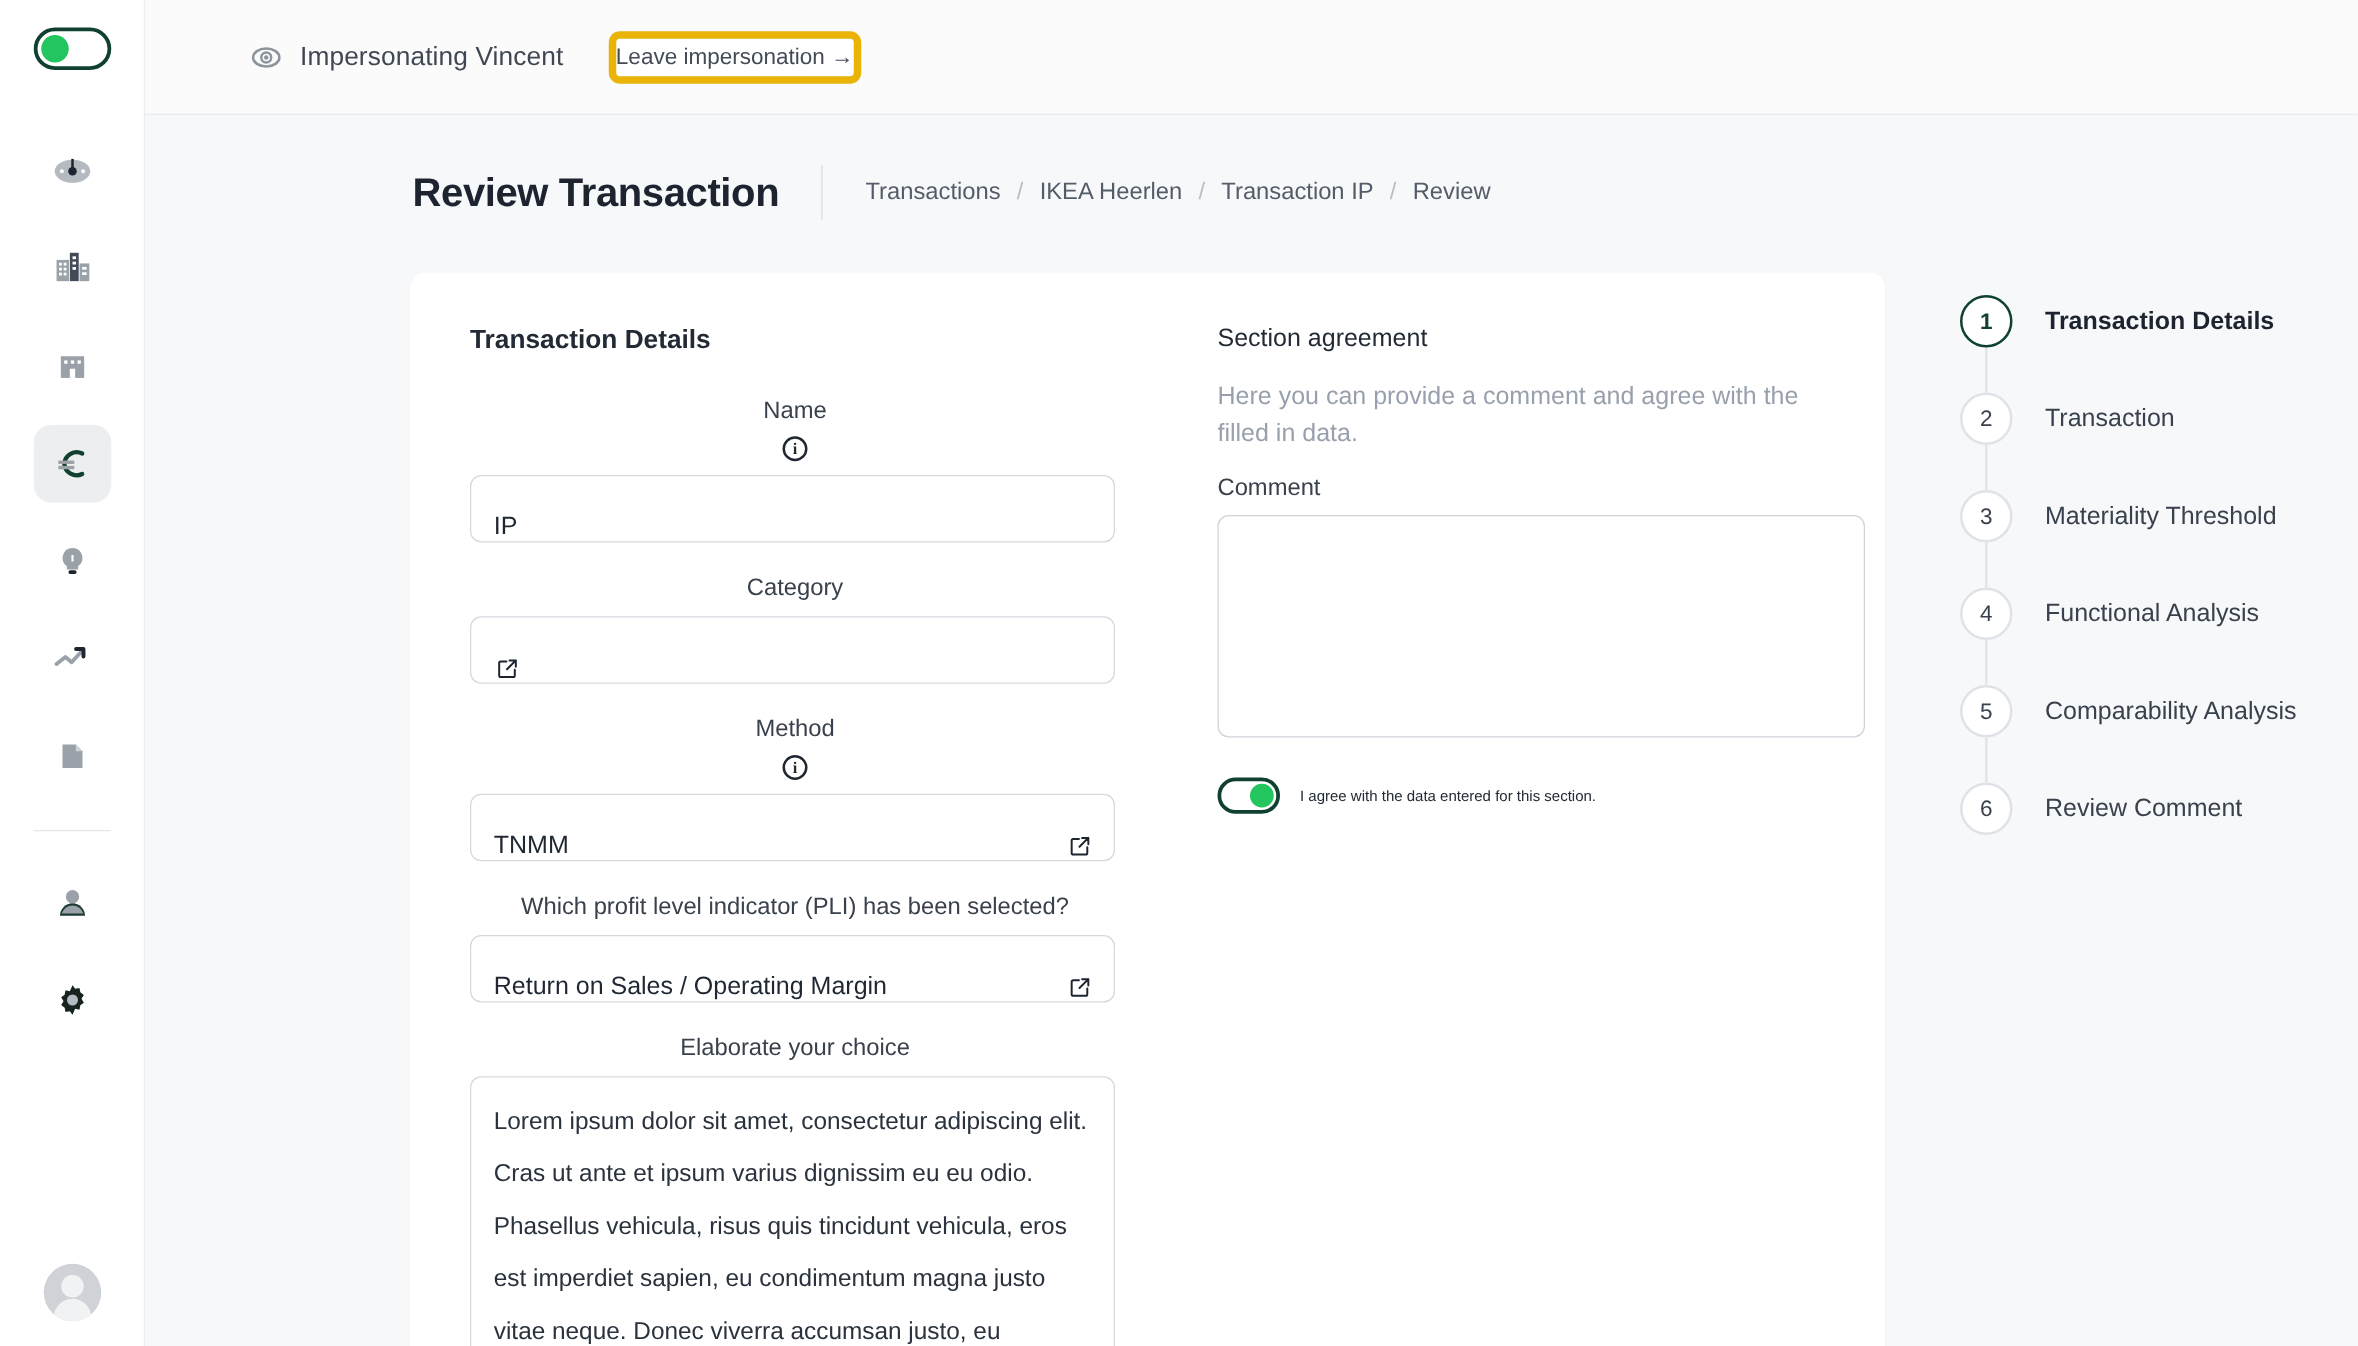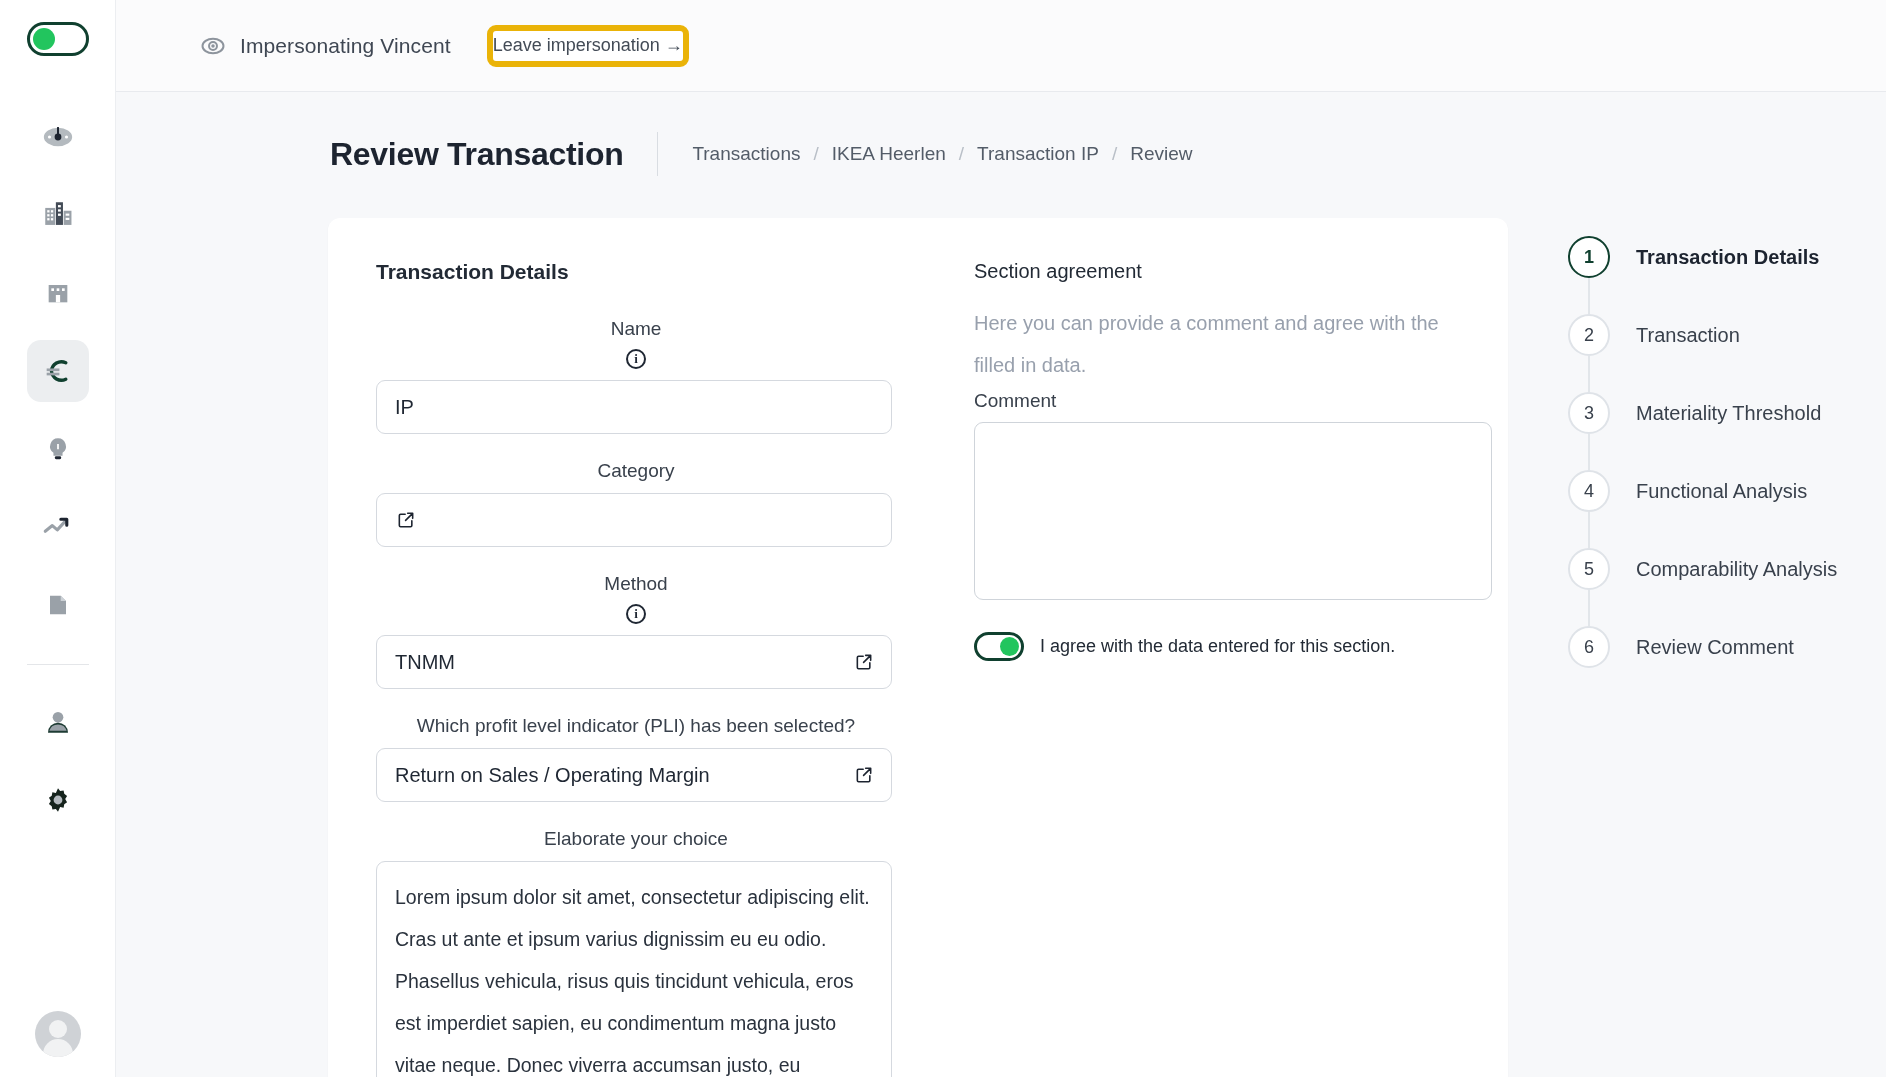--- a/index.html
+++ b/index.html
@@ -108,51 +108,51 @@
     width: 20px; height: 20px; border-radius: 50%;
     border: 2px solid #1f2733; color: #1f2733;
     font-size: 13px; font-weight: bold; line-height: 16px;
     display: inline-flex; align-items: center; justify-content: center;
     font-family: "Liberation Serif", serif; cursor: pointer;
   }
   .input {
     width: 516px; height: 54px;
     border: 1px solid #d5d9df; border-radius: 9px;
     background: #ffffff;
-    display: flex; align-items: center;
+    display: flex; align-items: flex-end;
     padding: 0 16px 0 18px;
     font-size: 20px; color: #1f2733;
     cursor: text;
   }
   .input .val { flex: 1; }
   .ext-icon { width: 22px; height: 22px; display: flex; align-items: center; justify-content: center; cursor: pointer; }
   .textarea {
     width: 516px; height: 250px;
     border: 1px solid #d5d9df; border-radius: 9px;
     background: #ffffff;
     padding: 14px 18px;
     font-size: 19.5px; line-height: 42px; color: #2a323d;
     overflow: hidden; cursor: text;
   }
 
   .sec-title { font-size: 20px; color: #222a35; margin-bottom: 19px; }
-  .sec-desc { font-size: 20px; line-height: 42px; color: #98a0ad; margin-bottom: 4px; width: 490px; }
+  .sec-desc { font-size: 20px; line-height: 30px; color: #98a0ad; margin-bottom: 18px; width: 490px; }
   .comment-label { font-size: 19px; color: #39414c; margin-bottom: 10px; }
   .comment-box {
     width: 518px; height: 178px;
     border: 1px solid #cfd4da; border-radius: 9px; background: #fff; cursor: text;
   }
   .agree-row { display: flex; align-items: center; margin-top: 32px; gap: 16px; }
   .agree-toggle {
     width: 50px; height: 29px;
     border: 3px solid #10402f; border-radius: 16px; background: #ffffff;
     position: relative; cursor: pointer; flex: 0 0 50px;
   }
   .agree-toggle .knob { position: absolute; right: 2px; top: 2px; width: 19px; height: 19px; border-radius: 50%; background: #22c55e; }
-  .agree-text { font-size: 18px; color: #222a35; }
+  .agree-text { font-size: 12px; color: #222a35; }
 
   
   .stepper { width: 420px; padding: 18px 0 0 60px; }
   .step { display: flex; align-items: flex-start; position: relative; height: 78px; }
   .step:last-child { height: auto; }
   .step .dot {
     width: 42px; height: 42px; border-radius: 50%;
     border: 2px solid #dfe3e8; background: #ffffff;
     display: flex; align-items: center; justify-content: center;
     font-size: 18px; color: #39414c; flex: 0 0 42px; z-index: 2; cursor: pointer;

